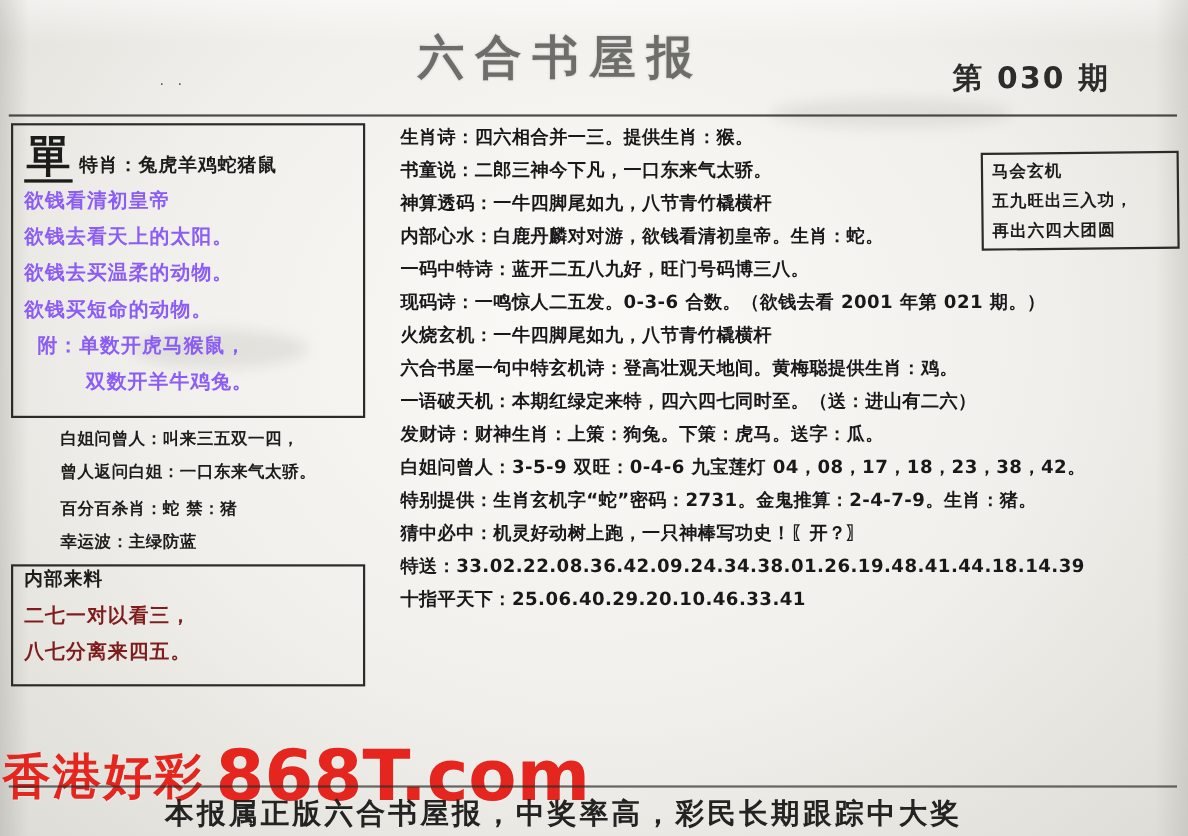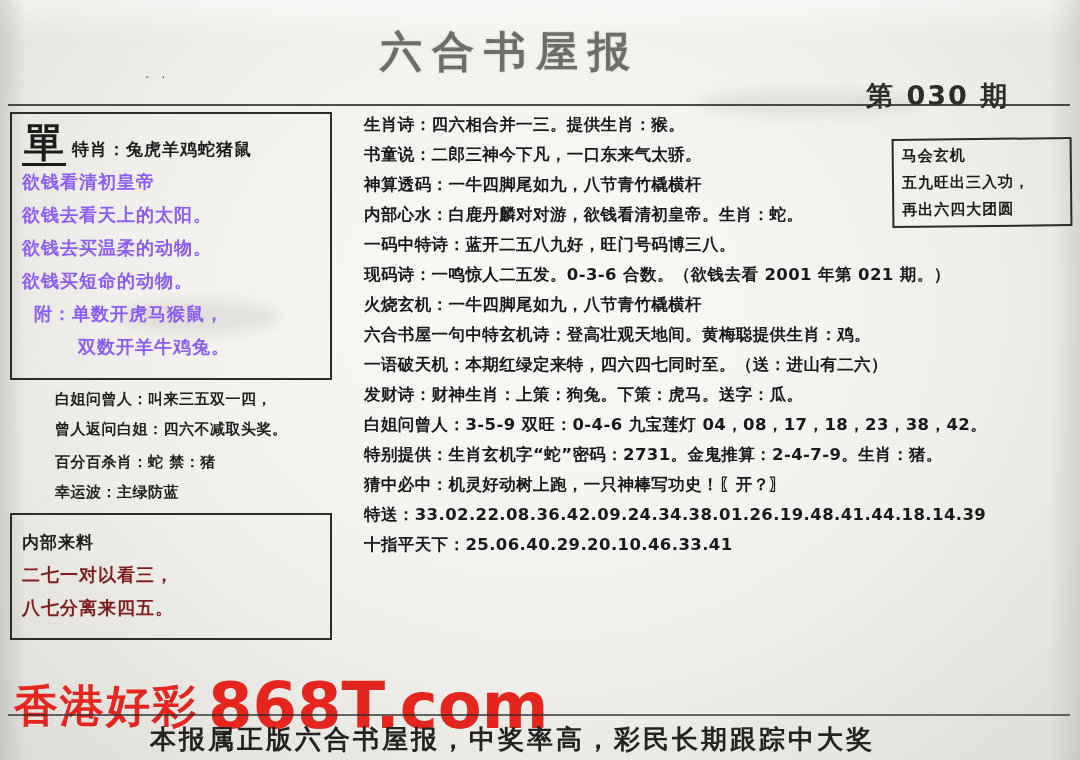--- a/index.html
+++ b/index.html
@@ -48,21 +48,21 @@
     font-size: 42px;
     font-weight: bold;
     letter-spacing: 10px;
     color: #3a3a38;
     opacity: .72;
     text-shadow: 0 0 2px rgba(120,120,120,.6);
   }
   .issue-no {
     position: absolute;
     left: 866px;
-    top: 68px;
+    top: 43px;
     font-size: 27px;
     font-weight: bold;
     color: #2c2c2a;
     letter-spacing: 2px;
   }
   .dots {
     position: absolute;
     left: 145px;
     top: 56px;
     font-size: 13px;
@@ -138,21 +138,21 @@
     letter-spacing: .5px;
     padding-left: 45px;
   }
   .qa p.spaced {
     margin-bottom: 14px;
   }
 
   .inner-box {
     margin-top: 8px;
     border: 2px solid #2b2b29;
-    padding: 16px 10px 9px 10px;
+    padding: 0 10px 9px 10px;
   }
   .inner-box .title {
     font-size: 17px;
     font-weight: bold;
     margin-bottom: 9px;
     letter-spacing: 1px;
     color: #1c1c1a;
   }
   .inner-box p {
     margin: 0 0 9px 0;
@@ -204,21 +204,21 @@
     letter-spacing: 1px;
     white-space: nowrap;
   }
   .note-box p:last-child {
     margin-bottom: 0;
   }
 
   
   .watermark {
     position: absolute;
-    left: 14px;
+    left: 2px;
     top: 676px;
     width: 1050px;
     height: 60px;
     pointer-events: none;
     display: flex;
     align-items: center;
   }
   .wm-cn {
     font-size: 44px;
     font-weight: bold;
@@ -292,21 +292,21 @@
       <p>欲钱去看天上的太阳。</p>
       <p>欲钱去买温柔的动物。</p>
       <p>欲钱买短命的动物。</p>
       <p class="indent2">附：单数开虎马猴鼠，</p>
       <p class="indent">双数开羊牛鸡兔。</p>
     </div>
   </div>
 
   <div class="qa">
     <p>白姐问曾人：叫来三五双一四，</p>
-    <p class="spaced">曾人返问白姐：四六不减取头奖。</p>
+    <p class="spaced">曾人返问白姐：一口东来气太骄。</p>
     <p>百分百杀肖：蛇 禁：猪</p>
     <p>幸运波：主绿防蓝</p>
   </div>
 
   <div class="inner-box">
     <div class="title">内部来料</div>
     <p>二七一对以看三，</p>
     <p>八七分离来四五。</p>
   </div>
 </div>

